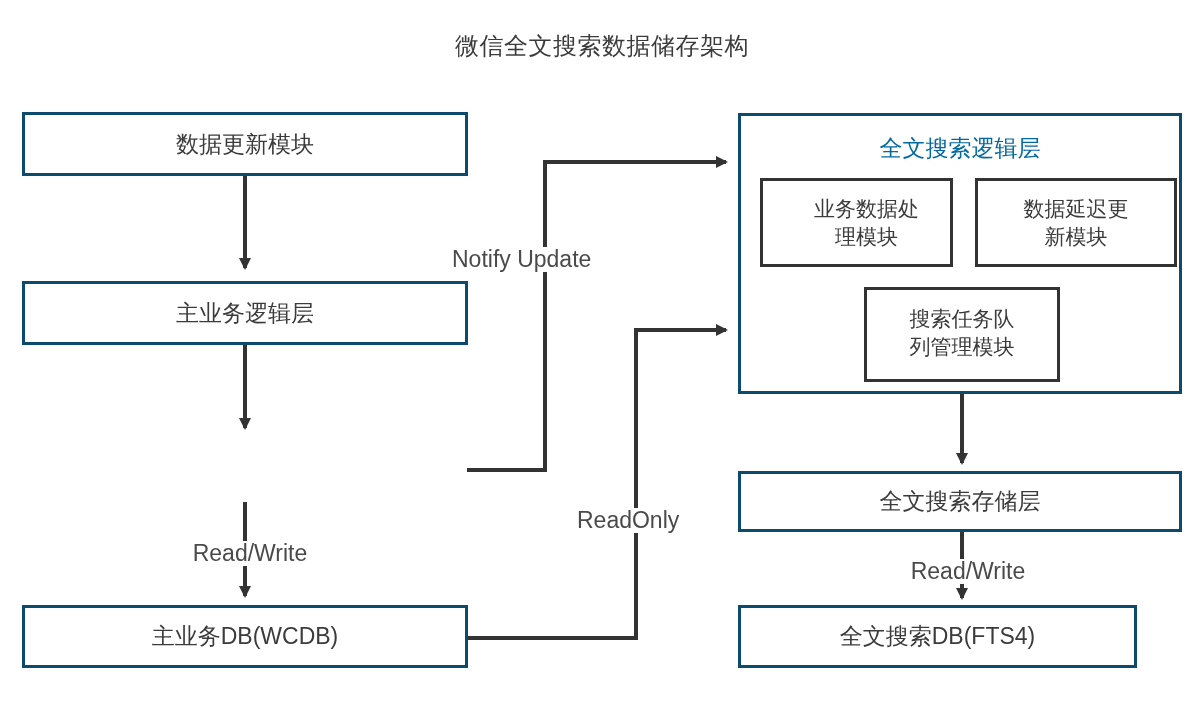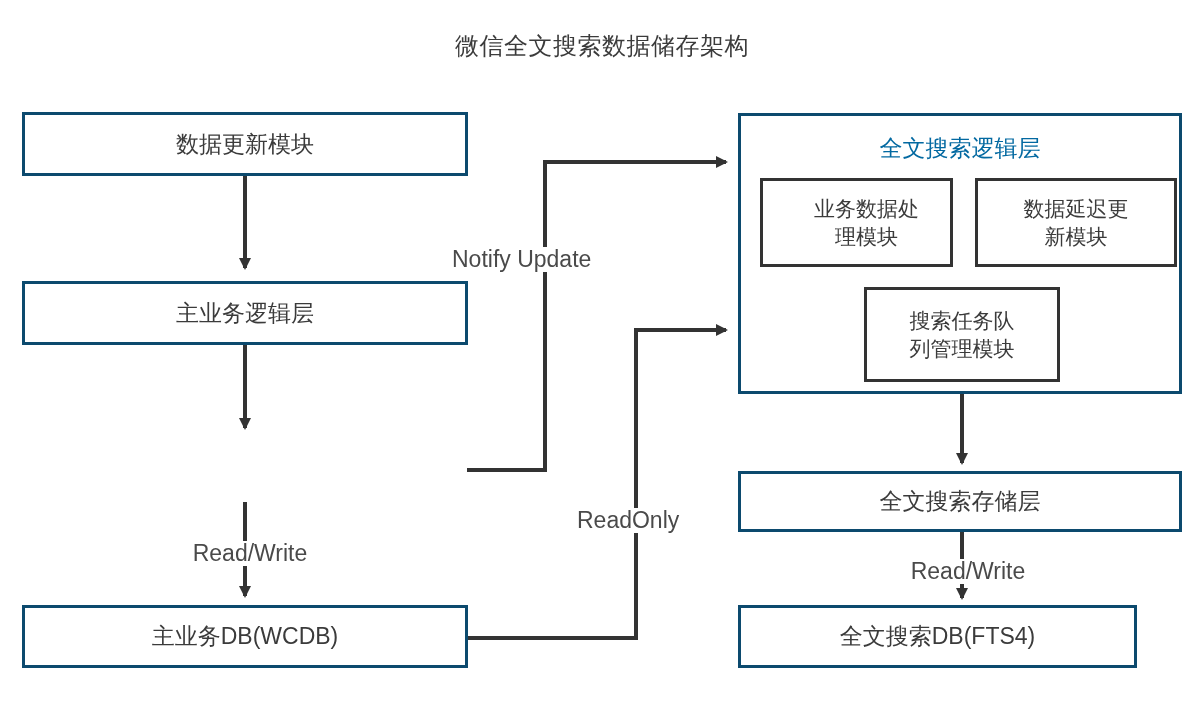--- a/index.html
+++ b/index.html
@@ -136,21 +136,21 @@
       <span style="white-space:pre-line;">业务数据处
 理模块</span>
     </div>
 
     <div class="subnode" style="left:234px; top:62px; width:202px; height:89px;">
       <span style="white-space:pre-line;">数据延迟更
 新模块</span>
     </div>
 
     <div class="subnode" style="left:123px; top:171px; width:196px; height:95px;">
-      <span style="white-space:pre-line;">搜索任务队
+      <span style="white-space:pre-line;font-family:Liberation Mono, monospace;">搜索任务队
 列管理模块</span>
     </div>
   </div>
 
   <div class="node lbox" style="left:738px; top:471px; width:444px; height:61px;justify-content:center;">
     <span>全文搜索存储层</span>
   </div>
 
   <div class="node lbox" style="left:738px; top:605px; width:399px; height:63px;">
     <span>全文搜索DB(FTS4)</span>

